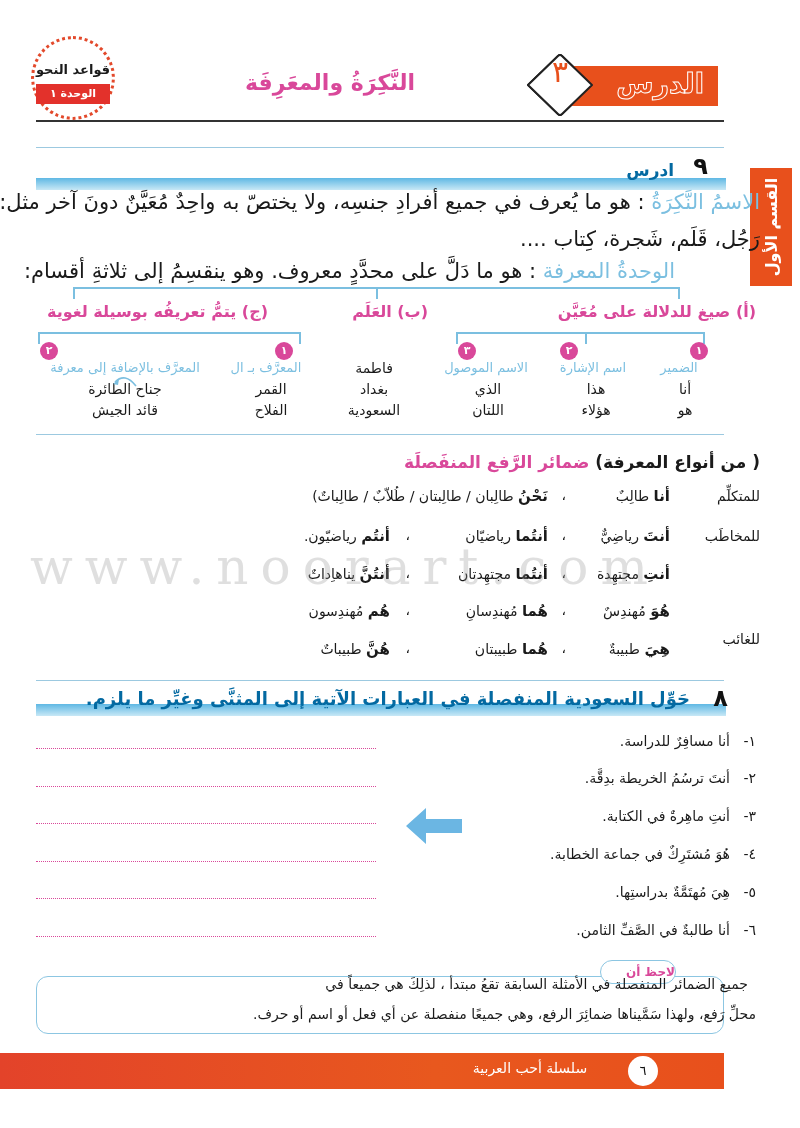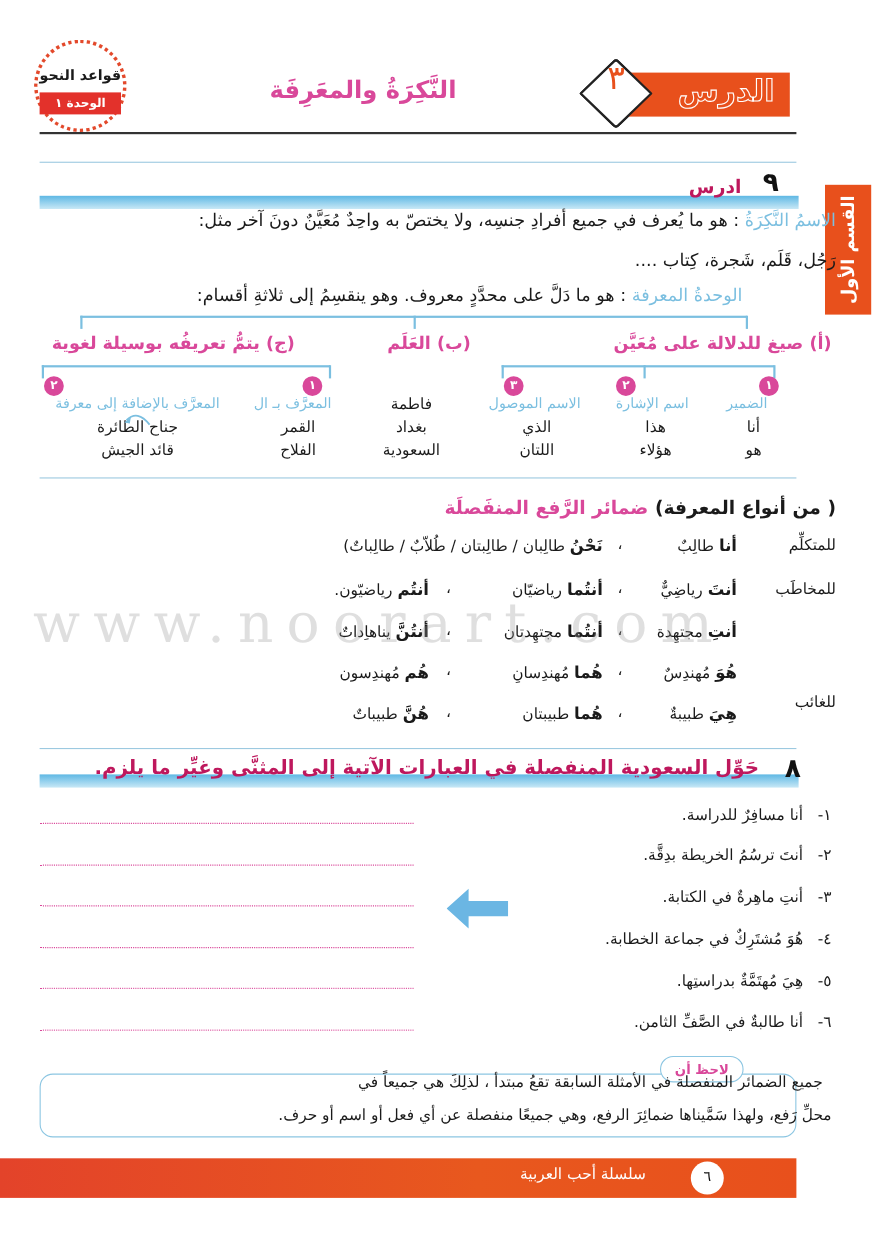--- a/index.html
+++ b/index.html
@@ -25,23 +25,23 @@
 
   
   .side-tab { position: absolute; left: 750px; top: 168px; width: 42px; height: 118px; background: #e8501c; }
   .side-tab .txt { position: absolute; left: 50%; top: 50%; transform: translate(-50%,-50%) rotate(-90deg); white-space: nowrap;
     color: #fff; font-size: 16px; font-weight: bold; }
 
   
   .sec-rule { position: absolute; left: 36px; top: 147px; width: 688px; height: 1px; background: #9cc9e0; }
   .bar { position: absolute; height: 12px; background: linear-gradient(to bottom, #5fb8e4, #c8e8f6); }
   .sec-num { position: absolute; font-size: 24px; font-weight: bold; color: #111; }
-  .sec-title { position: absolute; font-size: 17px; font-weight: bold; color: #be185d; }
-
-  .line { position: absolute; right: 40px; font-size: 16px; white-space: nowrap; color: #1a1a1a; }
+  .sec-title { position: absolute; font-size: 17px; font-weight: bold; color: #0369a1; }
+
+  .line { position: absolute; right: 40px; font-size: 21px; white-space: nowrap; color: #1a1a1a; }
   .term { color: #7bbfe0; }
 
   
   .tree-line { position: absolute; background: #7bbfe0; }
   .branch-title { position: absolute; font-size: 16px; font-weight: bold; color: #d9489a; white-space: nowrap; }
   .num-dot { position: absolute; width: 18px; height: 18px; border-radius: 50%; background: #d9489a; color: #fff; font-size: 11px; font-weight: bold; text-align: center; line-height: 18px; }
   .col-head { position: absolute; font-size: 13px; color: #7bbfe0; white-space: nowrap; text-align: center; }
   .col-item { position: absolute; font-size: 14px; color: #1a1a1a; white-space: nowrap; text-align: center; }
 
   .rule-light { position: absolute; left: 36px; height: 1px; width: 688px; background: #9cc9e0; }
@@ -56,21 +56,21 @@
 
   
   .ex-item { position: absolute; right: 70px; font-size: 14px; white-space: nowrap; }
   .ex-num { position: absolute; right: 44px; font-size: 14px; }
   .dots { position: absolute; left: 36px; width: 340px; border-bottom: 1px dotted #d9489a; height: 1px; }
 
   .arrow { position: absolute; left: 406px; top: 806px; width: 56px; height: 40px; }
 
   
   .note-box { position: absolute; left: 36px; top: 976px; width: 688px; height: 58px; border: 1.5px solid #8cc6e2; border-radius: 12px; background: #fff; }
-  .note-tag { position: absolute; left: 600px; top: 960px; width: 76px; height: 24px; border: 1.5px solid #8cc6e2; border-radius: 12px; background: #fff; text-align: center; line-height: 22px; font-size: 12px; color: #d9489a; font-weight: bold; }
+  .note-tag { position: absolute; left: 600px; top: 960px; width: 76px; height: 24px; border: 1.5px solid #8cc6e2; border-radius: 12px; background: #fff; text-align: right; line-height: 22px; font-size: 12px; color: #d9489a; font-weight: bold; }
   .note-line { position: absolute; right: 44px; font-size: 14px; white-space: nowrap; }
 
   
   .footer { position: absolute; left: 0; top: 1053px; width: 724px; height: 36px; background: linear-gradient(to right, #e3432a, #e8581e 60%, #e8501c); }
   .footer .page-circle { position: absolute; left: 628px; top: 3px; width: 30px; height: 30px; border-radius: 50%; background: #fff; text-align: center; line-height: 30px; font-size: 13px; color: #111; }
   .footer .series { position: absolute; left: 450px; top: 7px; width: 160px; text-align: center; font-size: 14px; color: #fff; }
 </style>
 </head>
 <body>
 

